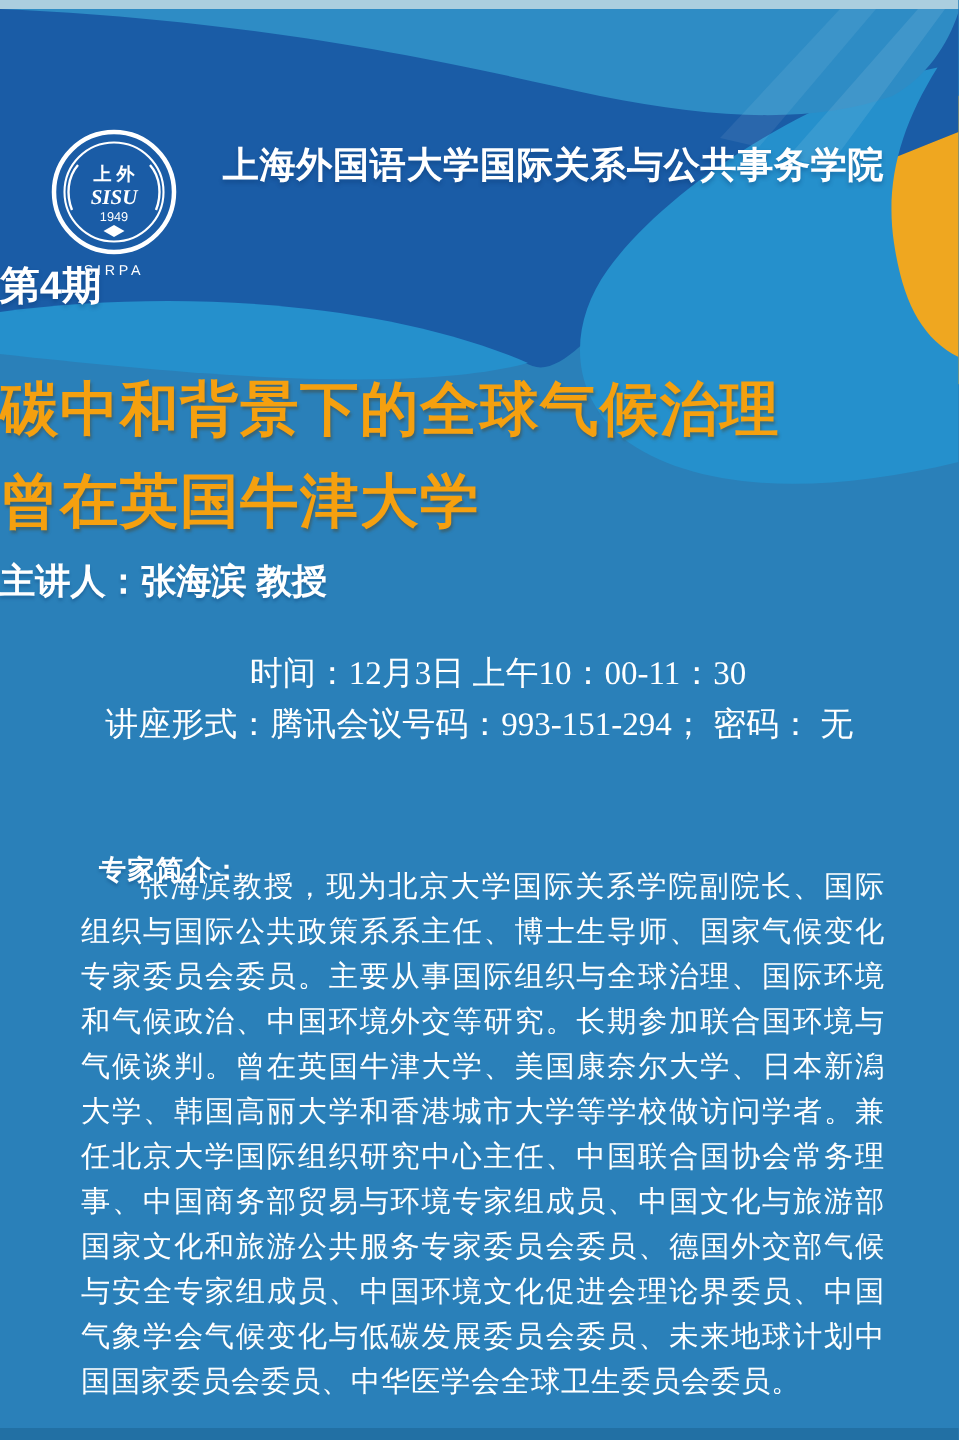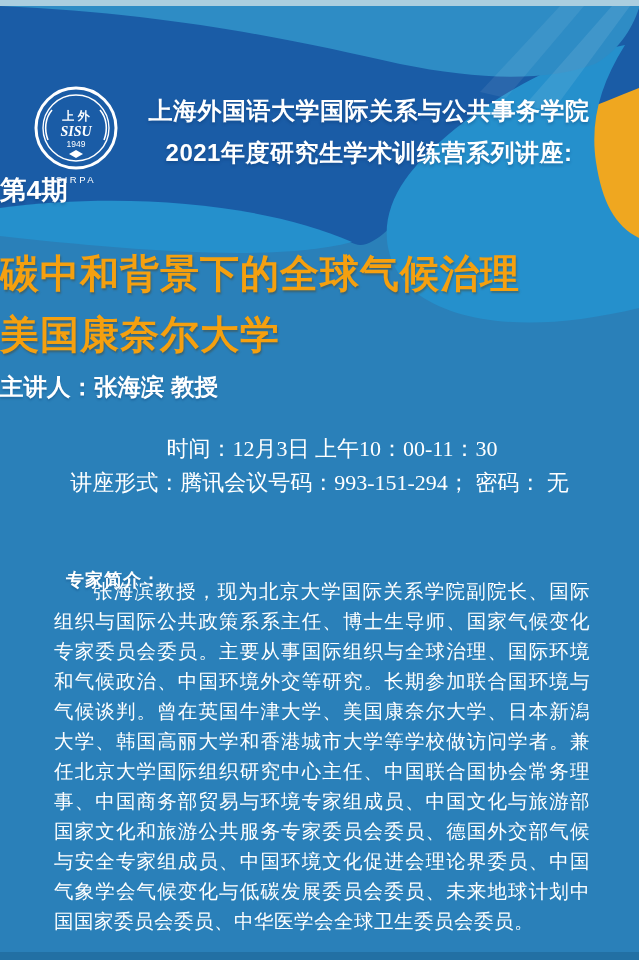--- a/index.html
+++ b/index.html
@@ -132,27 +132,26 @@
   <path d="M76,56 C80,46 79,34 72,26" fill="none" stroke="#ffffff" stroke-width="1.6"></path>
   <text x="48" y="36" text-anchor="middle" font-size="12" font-weight="bold" fill="#ffffff">上 外</text>
   <text x="48" y="52" text-anchor="middle" font-size="14" font-weight="bold" font-style="italic" font-family="Liberation Serif, serif" fill="#ffffff">SISU</text>
   <text x="48" y="63" text-anchor="middle" font-size="8.5" fill="#ffffff">1949</text>
   <path d="M41,70 L48,66 L55,70 L48,74 Z" fill="#ffffff"></path>
   <text x="48" y="99" text-anchor="middle" font-size="9.5" letter-spacing="2.5" fill="#ffffff">SIRPA</text>
 </svg>
 
 <div class="header-lines">
   <div>上海外国语大学国际关系与公共事务学院</div>
-  <div>2021年度研究生学术训练营系列讲座:</div>
 </div>
 <div class="issue-line">第4期</div>
 
 <div class="lecture-title">
   <div>碳中和背景下的全球气候治理</div>
-  <div>美国康奈尔大学</div>
+  <div>曾在英国牛津大学</div>
 </div>
 
 <div class="speaker-line">主讲人：张海滨  教授</div>
 
 <div class="details time-line">时间：12月3日 上午10：00-11：30</div>
 <div class="details format-line">讲座形式：腾讯会议号码：993-151-294； 密码： 无</div>
 
 <div class="bio-heading">专家简介：</div>
 <div class="bio-paragraph">张海滨教授，现为北京大学国际关系学院副院长、国际组织与国际公共政策系系主任、博士生导师、国家气候变化专家委员会委员。主要从事国际组织与全球治理、国际环境和气候政治、中国环境外交等研究。长期参加联合国环境与气候谈判。曾在英国牛津大学、美国康奈尔大学、日本新潟大学、韩国高丽大学和香港城市大学等学校做访问学者。兼任北京大学国际组织研究中心主任、中国联合国协会常务理事、中国商务部贸易与环境专家组成员、中国文化与旅游部国家文化和旅游公共服务专家委员会委员、德国外交部气候与安全专家组成员、中国环境文化促进会理论界委员、中国气象学会气候变化与低碳发展委员会委员、未来地球计划中国国家委员会委员、中华医学会全球卫生委员会委员。</div>
 

